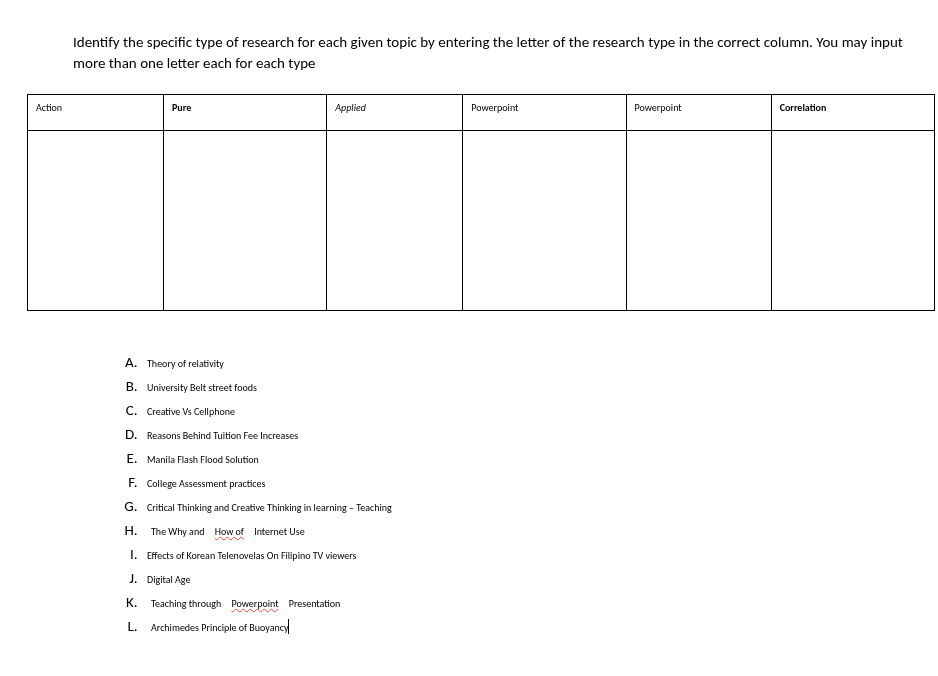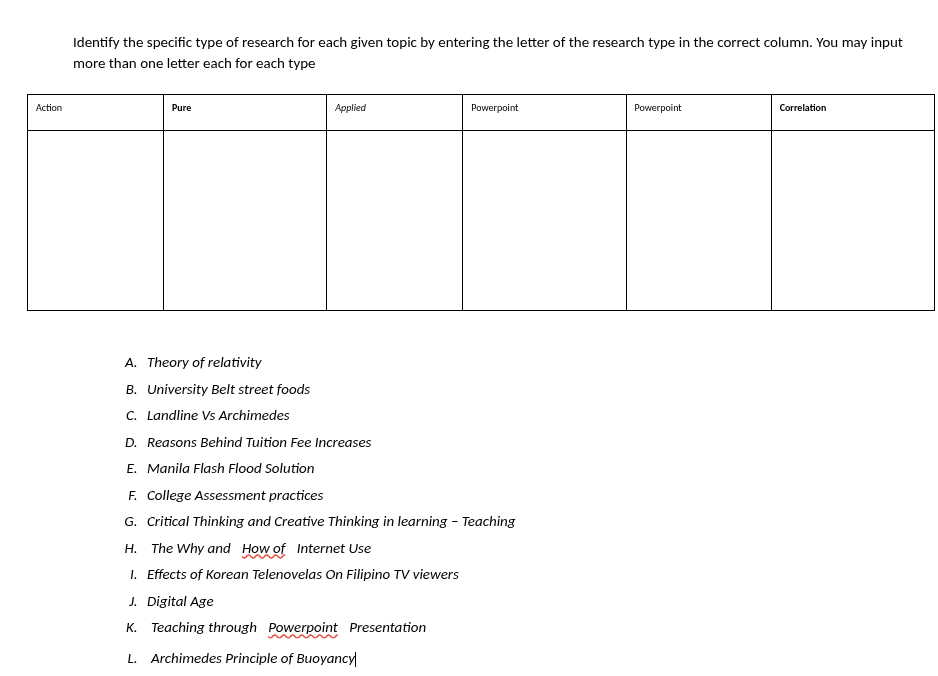--- a/index.html
+++ b/index.html
@@ -47,22 +47,21 @@
     .list-container {
       margin-left: 80px;
     }
     ol {
       list-style-type: upper-alpha;
       padding-left: 30px;
     }
     ol li {
       padding-left: 6px;
       line-height: 1.5;
-      font-size: 15px;
-      font-style: italic;
+      font-size: 10px;
     }
     ol li::marker {
       font-size: 15px;
     }
     .squiggle-red {
       text-decoration: underline wavy #e74c3c;
       text-decoration-skip-ink: none;
     }
     .cursor-line {
       display: inline-block;
@@ -100,21 +99,21 @@
     <td></td>
     <td></td>
   </tr>
 </tbody>
   </table>
 
 <div class="list-container">
   <ol>
     <li>Theory of relativity</li>
     <li>University Belt street foods</li>
-    <li>Landline Vs Archimedes</li>
+    <li>Creative Vs Cellphone</li>
     <li>Reasons Behind Tuition Fee Increases</li>
     <li>Manila Flash Flood Solution</li>
     <li>College Assessment practices</li>
     <li>Critical Thinking and Creative Thinking in learning – Teaching</li>
     <li><span>The Why and </span><span class="squiggle-red">How  of</span><span> Internet Use</span></li>
     <li>Effects of Korean Telenovelas On Filipino TV viewers</li>
     <li>Digital Age</li>
     <li><span>Teaching through </span><span class="squiggle-red">Powerpoint</span><span> Presentation</span></li>
     <li><span class="cursor-line">Archimedes Principle of Buoyancy</span></li>
   </ol>

